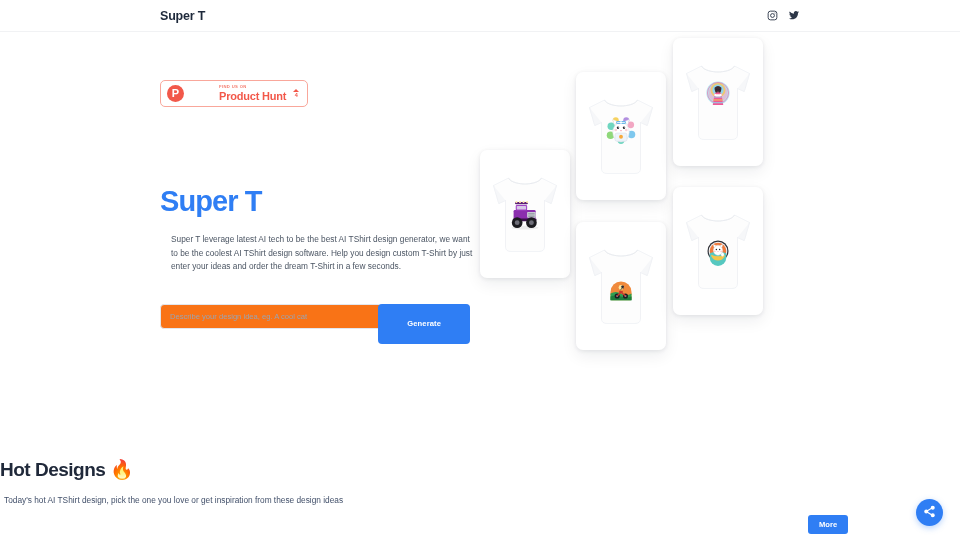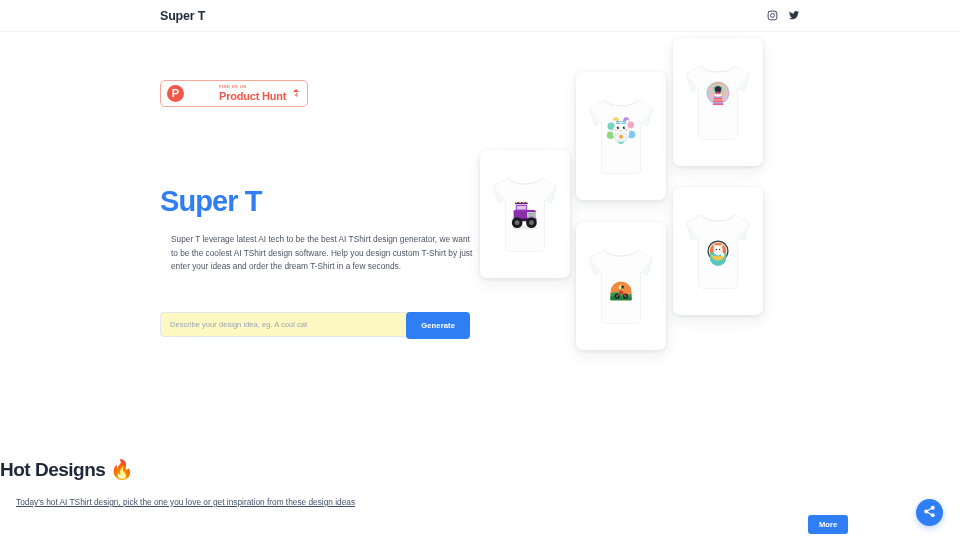--- a/index.html
+++ b/index.html
@@ -139,49 +139,49 @@
   .subtext {
     font-size: 8.3px;
     line-height: 1.62;
     color: #4b5563;
     margin: 11px;
     width: 305px;
   }
 
   
   .gen-row {
-    margin-top: 38px;
+    margin-top: 30px;
     display: flex;
     align-items: center;
     width: 310px;
     height: 25px;
     border: 1px solid #e2e6ed;
     border-radius: 4px;
-    background: #fef9c3;
+    background: #f97316;
     overflow: visible;
     position: relative;
   }
   .gen-input {
     flex: 1;
     border: 0;
     outline: 0;
     height: 100%;
     padding: 0 9px;
     font-size: 7.6px;
     font-family: "Liberation Sans", sans-serif;
     color: #334155;
     background: transparent;
     border-radius: 4px;
   }
   .gen-input::placeholder { color: #9aa3b2; }
   .gen-btn {
     position: absolute;
     right: -1px; top: -1px;
-    height: 27px;
-    padding: 0 15px;
+    height: 40px;
+    padding: 0 29px;
     background: #2f7ef4;
     color: #fff;
     border: 0;
     border-radius: 4px;
     font-size: 7.6px;
     font-weight: 700;
     font-family: "Liberation Sans", sans-serif;
     cursor: pointer;
     letter-spacing: 0.1px;
   }
@@ -208,22 +208,21 @@
   .hot-title {
     font-size: 19px;
     font-weight: 800;
     color: #20293a;
     letter-spacing: -0.5px;
     margin: 0 0 14px 0;
   }
   .hot-sub {
     font-size: 8.3px;
     color: #42506a;
-    margin: 16px;
-    text-decoration: underline;
+    margin: 4px;
   }
   .more-row {
     position: absolute;
     left: 808px;
     top: 513px;
   }
   .more-btn {
     background: #2f7ef4;
     color: #fff;
     border: 0;

